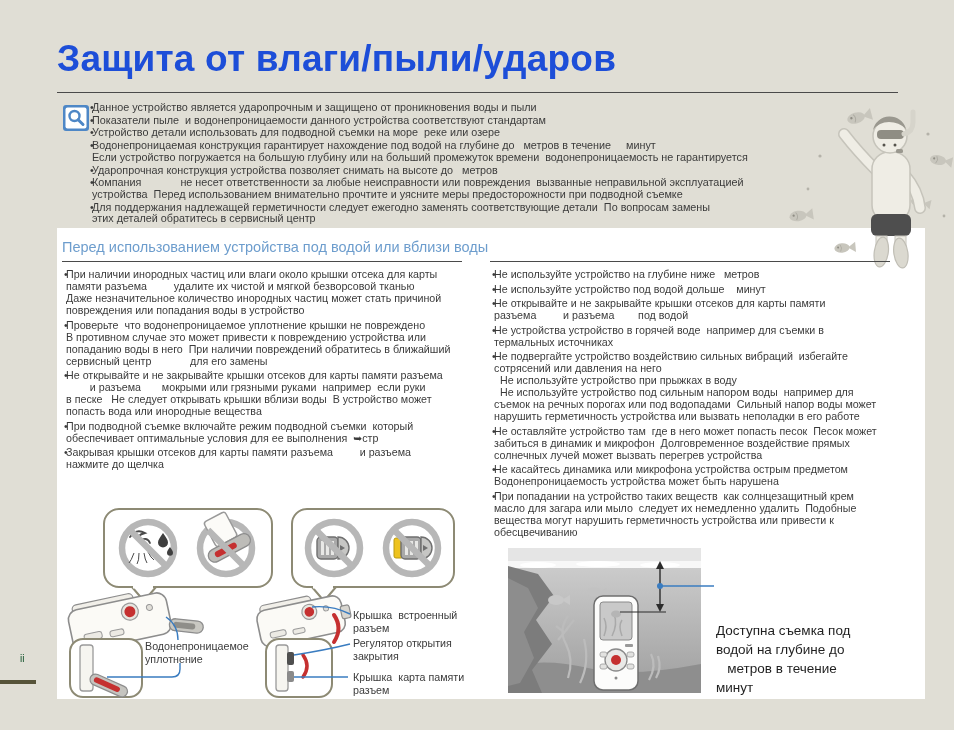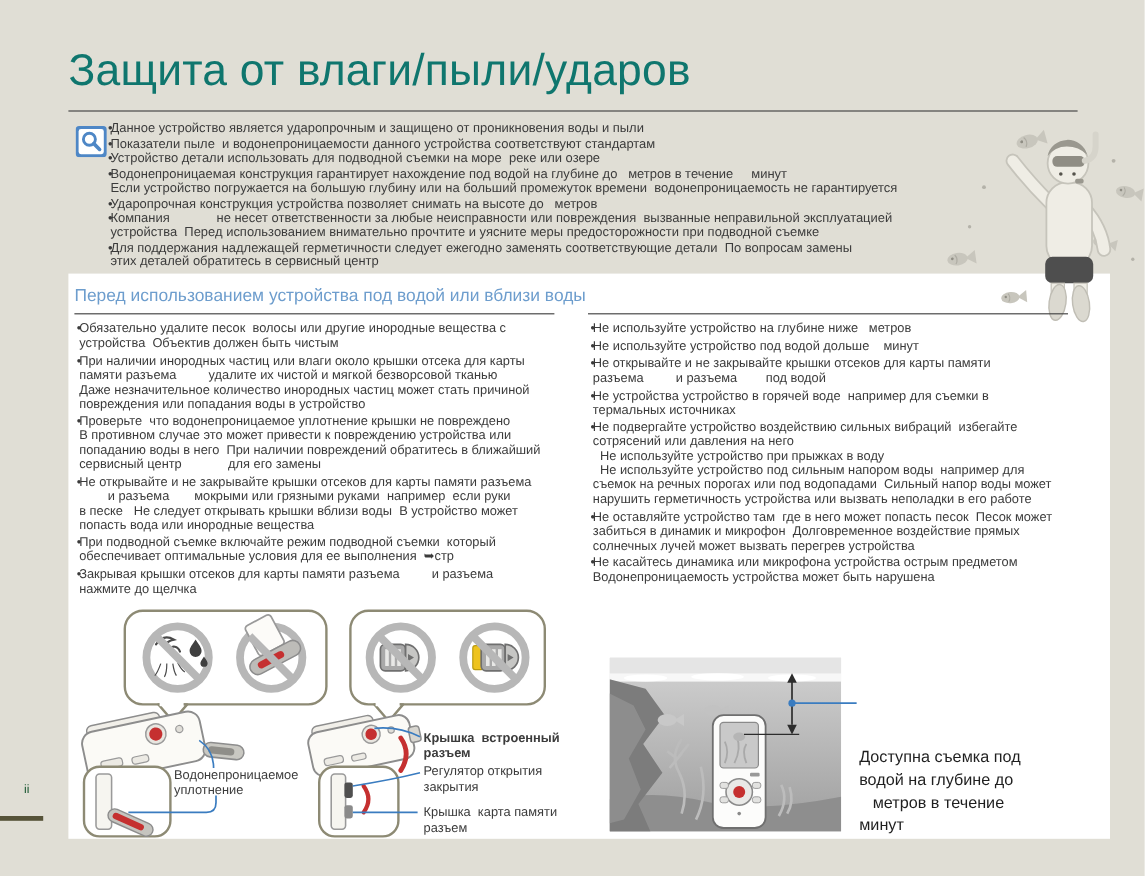--- a/index.html
+++ b/index.html
@@ -2,21 +2,21 @@
 <html><head>
 <meta charset="utf-8">
 <style>
   html,body { margin:0; padding:0; }
   .page {
     position:relative; width:954px; height:730px; overflow:hidden;
     background:#e0ded5; font-family:"Liberation Sans", sans-serif; color:#3b3b3b;
   }
   .page-title {
     position:absolute; left:57px; top:38px; margin:0;
-    font-size:37px; font-weight:400; color:#0f766e; letter-spacing:0.2px;
+    font-size:37px; font-weight:700; color:#1d4ed8; letter-spacing:0.2px;
   }
   .title-rule { position:absolute; left:57px; top:92px; width:841px; height:1px; background:#4a4a4a; }
   .content-panel { position:absolute; left:57px; top:228px; width:868px; height:471px; background:#ffffff; }
   .note-icon { position:absolute; left:63px; top:105px; width:26px; height:26px; }
 
   ul.bullets { margin:0; padding:0; list-style:none; }
   ul.bullets li { position:relative; padding-left:4px; white-space:pre-wrap; }
   ul.bullets li::before { content:"\2022"; position:absolute; left:2px; }
 
   .intro-list { position:absolute; left:88px; top:102px; width:712px; font-size:10.8px; line-height:11.7px; }
@@ -31,21 +31,21 @@
   .rule-left { left:62px; top:261px; }
   .list-left { left:62px; top:268px; }
   .heading-right { left:490px; top:239px; }
   .rule-right { left:490px; top:261px; }
   .list-right { left:490px; top:268px; }
 
   .diagram { position:absolute; left:60px; top:503px; width:430px; height:200px; }
   .diagram svg { position:absolute; left:0; top:0; }
   .dlabel { position:absolute; font-size:10.7px; line-height:12.5px; white-space:pre-wrap; color:#3b3b3b; }
   .lbl-seal { left:85px; top:137px; }
-  .lbl-cover-builtin { left:293px; top:106px;font-weight:bold; }
+  .lbl-cover-builtin { left:293px; top:106px; }
   .lbl-regulator { left:293px; top:134px; }
   .lbl-cover-card { left:293px; top:168px; }
 
   .photo-illustration { position:absolute; left:508px; top:548px; }
   .photo-caption {
     position:absolute; left:716px; top:577px; width:172px;
     font-size:13.5px; line-height:19px; white-space:pre-wrap; color:#1f1f1f;margin-top:44px;
   }
 
   .page-number { position:absolute; left:20px; top:653px; font-size:10px; color:#14532d; }
@@ -123,22 +123,20 @@
         </g>
       <g transform="rotate(-8 123 160)">
           <ellipse cx="123" cy="159" rx="7" ry="15" fill="#dbd9d0" stroke="#c0beb5" stroke-width="1.2"></ellipse>
         </g>
     </g>
   </svg>
 
   <h2 class="col-heading heading-left">Перед использованием устройства под водой или вблизи воды</h2>
   <div class="col-rule rule-left"></div>
   <ul class="bullets col-list list-left">
-    <li>Обязательно удалите песок  волосы или другие инородные вещества с
-устройства  Объектив должен быть чистым</li>
     <li>При наличии инородных частиц или влаги около крышки отсека для карты
 памяти разъема         удалите их чистой и мягкой безворсовой тканью
 Даже незначительное количество инородных частиц может стать причиной
 повреждения или попадания воды в устройство</li>
     <li>Проверьте  что водонепроницаемое уплотнение крышки не повреждено
 В противном случае это может привести к повреждению устройства или
 попаданию воды в него  При наличии повреждений обратитесь в ближайший
 сервисный центр             для его замены</li>
     <li>Не открывайте и не закрывайте крышки отсеков для карты памяти разъема
         и разъема       мокрыми или грязными руками  например  если руки
@@ -162,20 +160,24 @@
 сотрясений или давления на него
   Не используйте устройство при прыжках в воду
   Не используйте устройство под сильным напором воды  например для
 съемок на речных порогах или под водопадами  Сильный напор воды может
 нарушить герметичность устройства или вызвать неполадки в его работе</li>
     <li>Не оставляйте устройство там  где в него может попасть песок  Песок может
 забиться в динамик и микрофон  Долговременное воздействие прямых
 солнечных лучей может вызвать перегрев устройства</li>
     <li>Не касайтесь динамика или микрофона устройства острым предметом
 Водонепроницаемость устройства может быть нарушена</li>
+    <li>При попадании на устройство таких веществ  как солнцезащитный крем
+масло для загара или мыло  следует их немедленно удалить  Подобные
+вещества могут нарушить герметичность устройства или привести к
+обесцвечиванию</li>
   </ul>
 
   <div class="diagram">
     <svg width="430" height="200" viewBox="0 0 430 200">
 
       <g>
         <rect x="44" y="6" width="168" height="78" rx="15" fill="#ffffff" stroke="#8d8a74" stroke-width="2"></rect>
         <path d="M72,84 L84,98 L96,84 Z" fill="#ffffff" stroke="#8d8a74" stroke-width="2" stroke-linejoin="round"></path>
         <rect x="73" y="81.5" width="20" height="4" fill="#ffffff"></rect>
 

